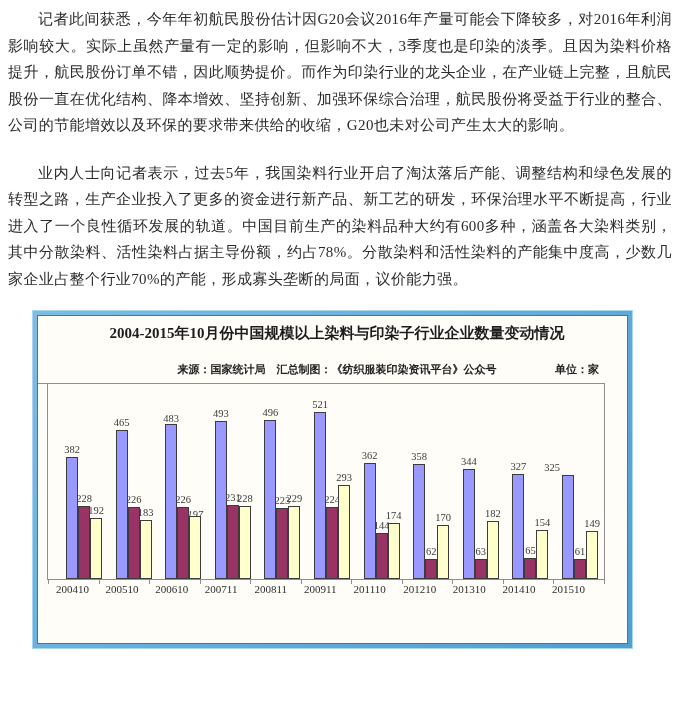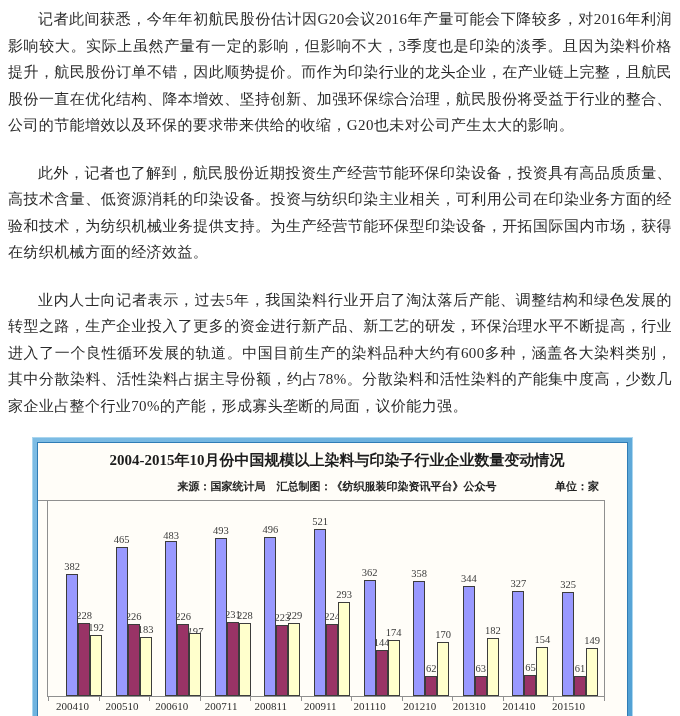--- a/index.html
+++ b/index.html
@@ -42,21 +42,21 @@
     width: 580px;
     text-align: center;
     font-size: 15px;
     font-weight: bold;
     color: #1c1c1c;
     line-height: 18px;
   }
   .chart-subrow {
     position: relative;
     width: 580px;
-    margin-top: 10px;
+    margin-top: 20px;
     height: 15px;
     font-size: 11px;
     font-weight: bold;
     color: #222222;
   }
   .chart-source { display: block; text-align: center; }
   .chart-unit { position: absolute; right: 28px; top: 0; }
 
   
   .plot {
@@ -112,21 +112,20 @@
     text-align: left;
     font-size: 11px;
     color: #2e2e2e;
   }
 </style>
 </head>
 <body>
 
 <div class="article">
   <p>记者此间获悉，今年年初航民股份估计因G20会议2016年产量可能会下降较多，对2016年利润影响较大。实际上虽然产量有一定的影响，但影响不大，3季度也是印染的淡季。且因为染料价格提升，航民股份订单不错，因此顺势提价。而作为印染行业的龙头企业，在产业链上完整，且航民股份一直在优化结构、降本增效、坚持创新、加强环保综合治理，航民股份将受益于行业的整合、公司的节能增效以及环保的要求带来供给的收缩，G20也未对公司产生太大的影响。</p>
-  <p>此外，记者也了解到，航民股份近期投资生产经营节能环保印染设备，投资具有高品质质量、高技术含量、低资源消耗的印染设备。投资与纺织印染主业相关，可利用公司在印染业务方面的经验和技术，为纺织机械业务提供支持。为生产经营节能环保型印染设备，开拓国际国内市场，获得在纺织机械方面的经济效益。</p>
   <p>业内人士向记者表示，过去5年，我国染料行业开启了淘汰落后产能、调整结构和绿色发展的转型之路，生产企业投入了更多的资金进行新产品、新工艺的研发，环保治理水平不断提高，行业进入了一个良性循环发展的轨道。中国目前生产的染料品种大约有600多种，涵盖各大染料类别，其中分散染料、活性染料占据主导份额，约占78%。分散染料和活性染料的产能集中度高，少数几家企业占整个行业70%的产能，形成寡头垄断的局面，议价能力强。</p>
 </div>
 
 <div class="chart-wrap">
   <div class="chart-inner">
     <div class="chart-title">2004-2015年10月份中国规模以上染料与印染子行业企业数量变动情况</div>
     <div class="chart-subrow">
       <span class="chart-source">来源：国家统计局　汇总制图：《纺织服装印染资讯平台》公众号</span>
       <span class="chart-unit">单位：家</span>
     </div>
@@ -186,21 +185,21 @@
         <div class="bar-label" style="left: 418.8px; bottom: 22px;">63</div>
         <div class="bar" style="left: 438.8px; width: 12px; height: 58px; background: rgb(255, 255, 204);"></div>
         <div class="bar-label" style="left: 430.8px; bottom: 60px;">182</div>
         <div class="bar" style="left: 464.4px; width: 12px; height: 105px; background: rgb(153, 153, 255);"></div>
         <div class="bar-label" style="left: 456.4px; bottom: 107px;">327</div>
         <div class="bar" style="left: 476.4px; width: 12px; height: 21px; background: rgb(153, 51, 102);"></div>
         <div class="bar-label" style="left: 468.4px; bottom: 23px;">65</div>
         <div class="bar" style="left: 488.4px; width: 12px; height: 49px; background: rgb(255, 255, 204);"></div>
         <div class="bar-label" style="left: 480.4px; bottom: 51px;">154</div>
         <div class="bar" style="left: 514px; width: 12px; height: 104px; background: rgb(153, 153, 255);"></div>
-        <div class="bar-label" style="left: 506px; bottom: 106px;">325</div>
+        <div class="bar-label" style="left: 490px; bottom: 106px;">325</div>
         <div class="bar" style="left: 526px; width: 12px; height: 20px; background: rgb(153, 51, 102);"></div>
         <div class="bar-label" style="left: 518px; bottom: 22px;">61</div>
         <div class="bar" style="left: 538px; width: 12px; height: 48px; background: rgb(255, 255, 204);"></div>
         <div class="bar-label" style="left: 530px; bottom: 50px;">149</div>
         <div class="axis-tick" style="left: 0px;"></div>
         <div class="axis-tick" style="left: 51px;"></div>
         <div class="axis-tick" style="left: 101px;"></div>
         <div class="axis-tick" style="left: 152px;"></div>
         <div class="axis-tick" style="left: 202px;"></div>
         <div class="axis-tick" style="left: 253px;"></div>

